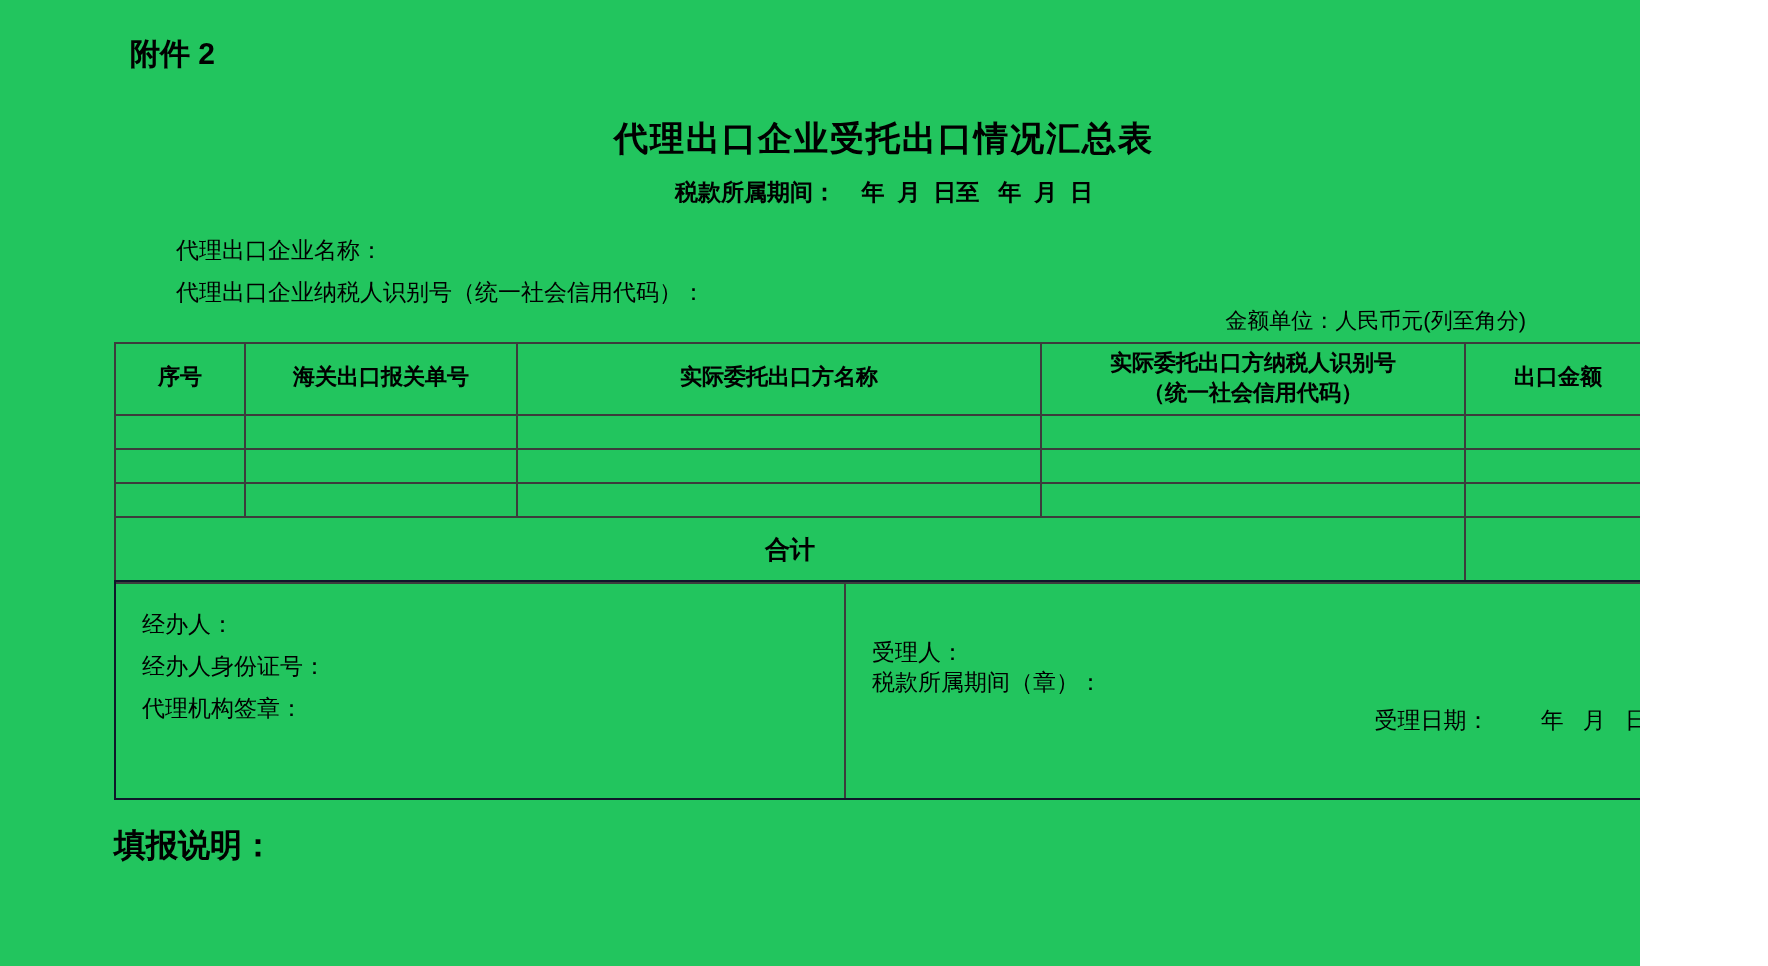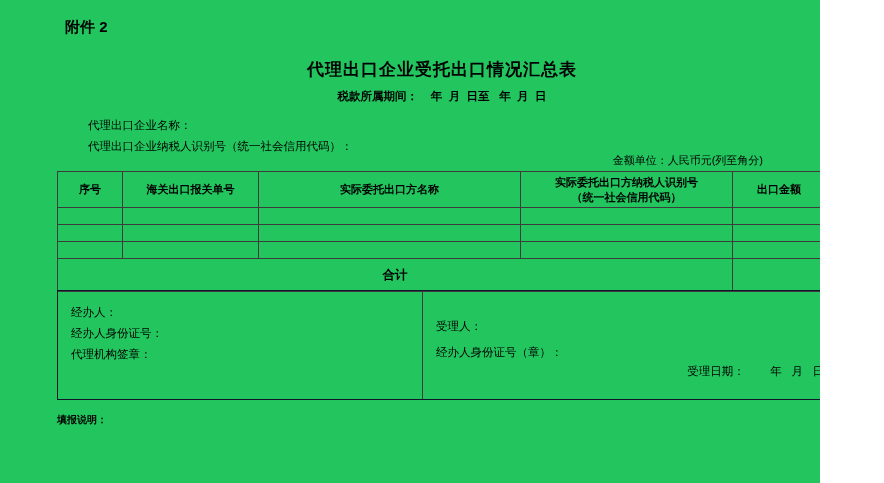--- a/index.html
+++ b/index.html
@@ -92,27 +92,27 @@
     padding: 14px 0 0 13px;
     font-size: 11.5px;
   }
   .bottom-left .line { margin-bottom: 6px; }
   .bottom-right {
     flex: 1;
     box-sizing: border-box;
     padding: 28px 0 0 13px;
     font-size: 11.5px;
   }
-  .bottom-right .line1 { margin-bottom: 11px; }
+  .bottom-right .line1 { }
   .bottom-right .line2 { margin-bottom: 4px; }
 
   .notes-heading {
     position: absolute;
     left: 57px; top: 413px;
-    font-size: 10px;
+    font-size: 16px;
     font-weight: bold;
     text-align: center;
   }
   .notes-body {
     position: absolute;
     left: 88px; top: 436px;
     width: 760px;
     font-size: 12.5px;
   }
 </style>
@@ -181,21 +181,21 @@
     </table>
 
   <div class="bottom-section">
     <div class="bottom-left">
       <div class="line">经办人：</div>
       <div class="line">经办人身份证号：</div>
       <div class="line">代理机构签章：</div>
     </div>
     <div class="bottom-right">
       <div class="line1">受理人：</div>
-      <div class="line2">经办人身份证号（章）：</div>
+      <div class="line2">税款所属期间（章）：</div>
       <div class="line3 pre">受理日期：        年   月   日</div>
     </div>
   </div>
 
   <div class="notes-heading">填报说明：</div>
 
 
 </div>
 
 </body></html>

